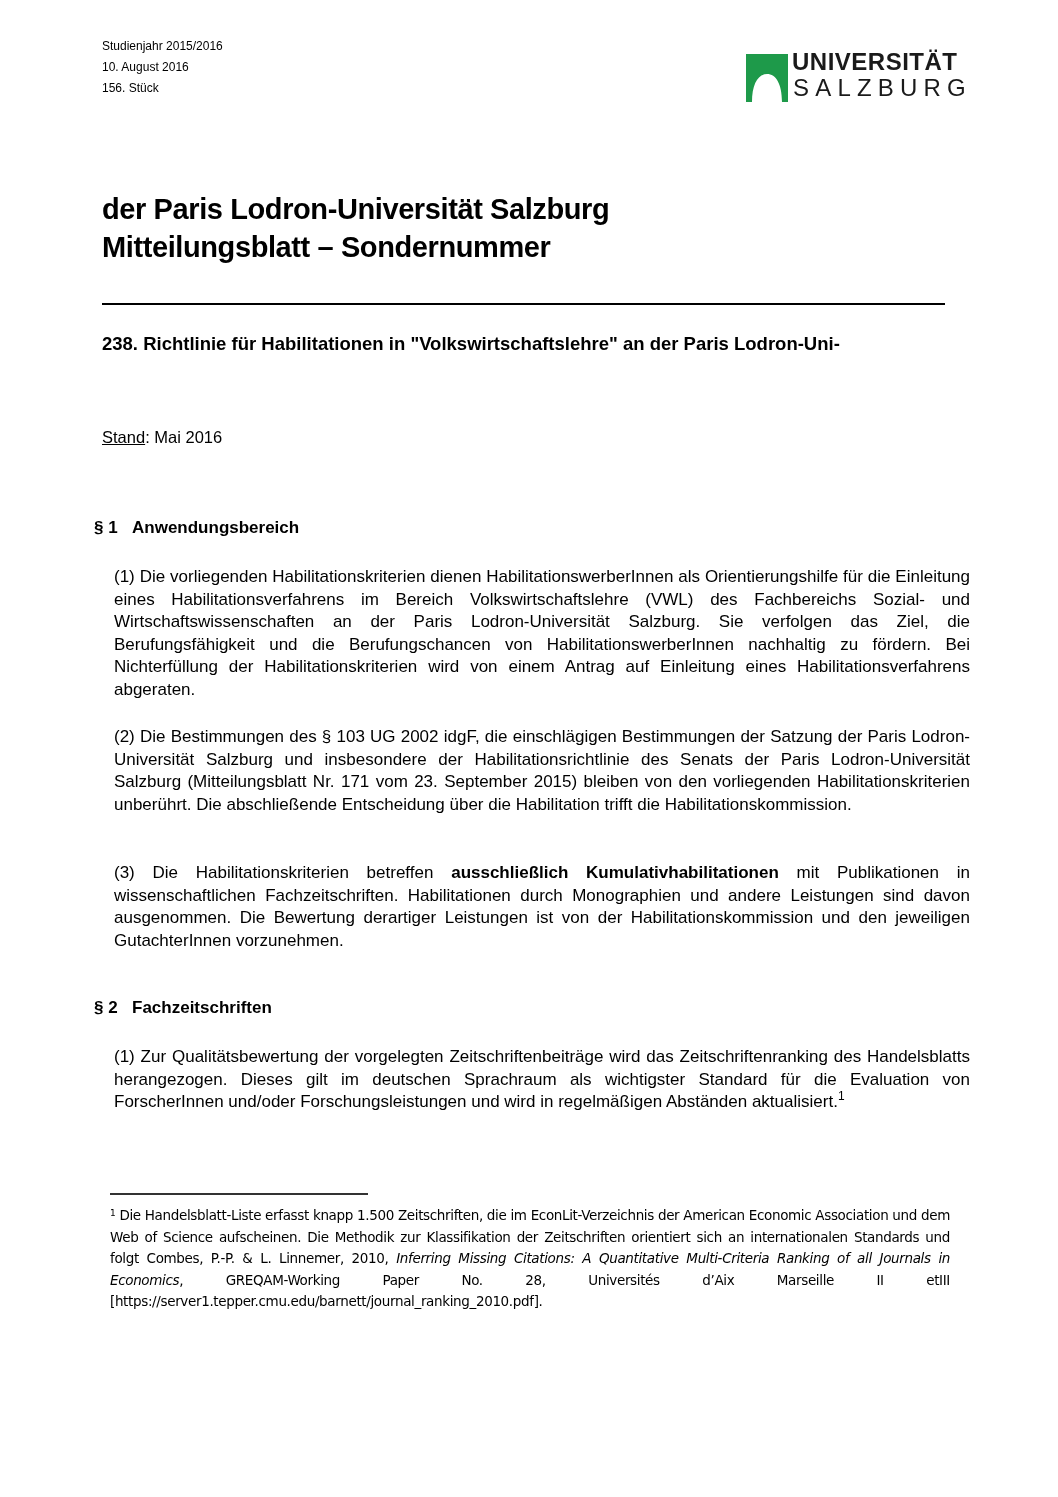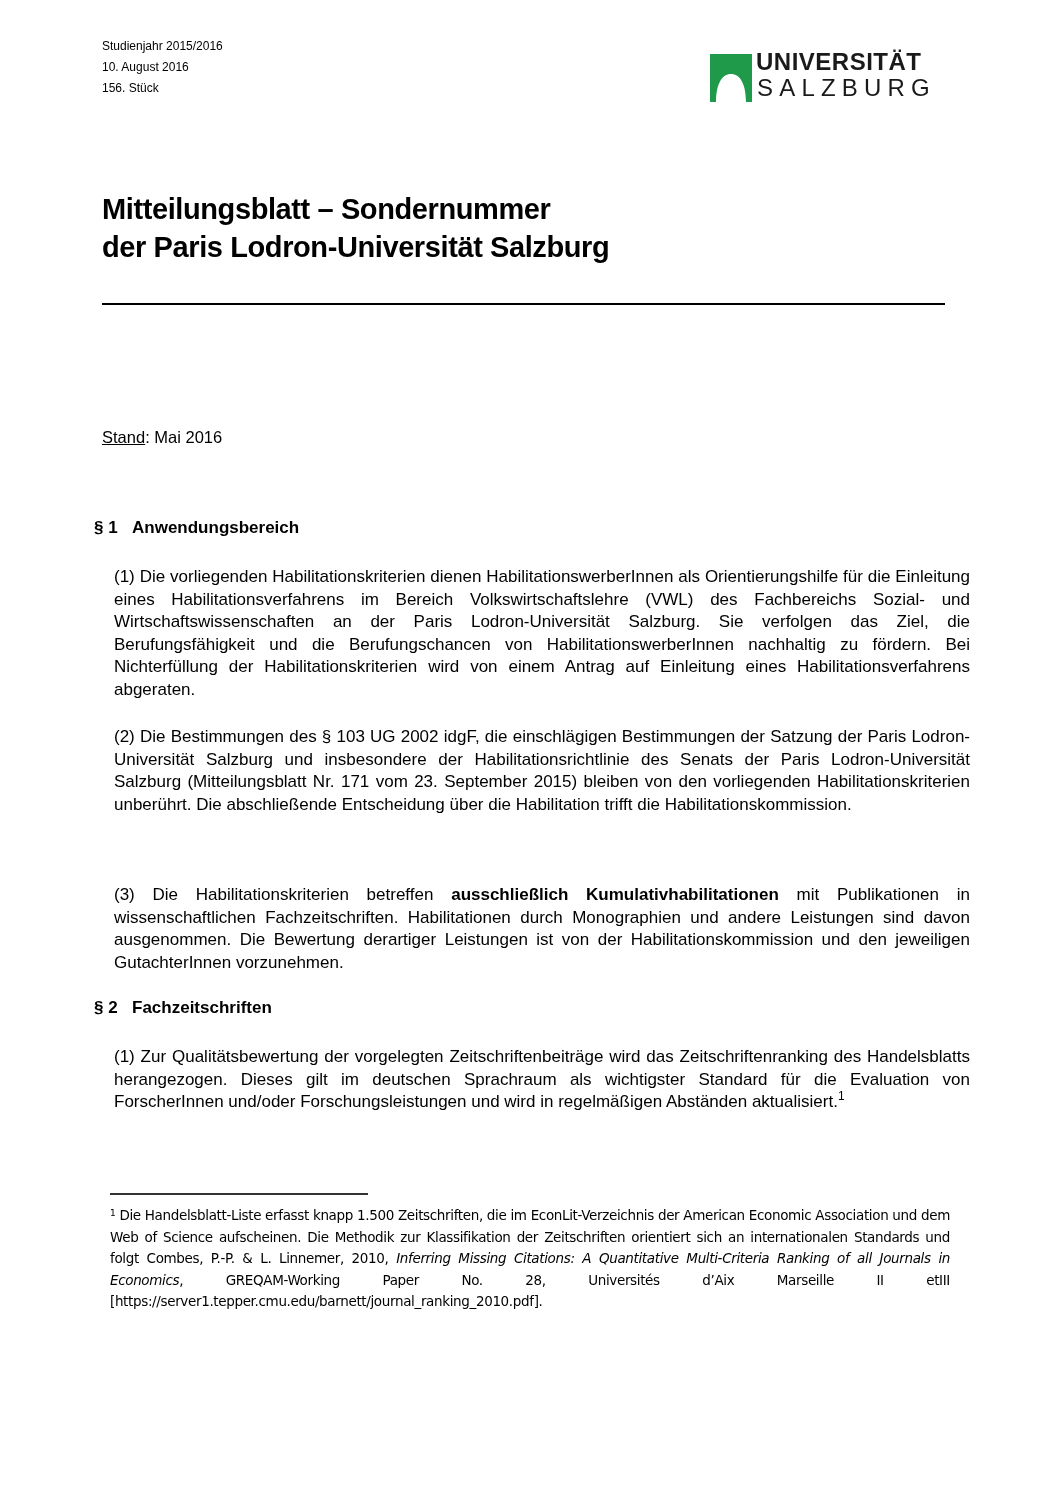--- a/index.html
+++ b/index.html
@@ -1,19 +1,19 @@
 <!DOCTYPE html>
 <html><head>
   <meta charset="utf-8">
   <style>
     html, body { margin: 0; padding: 0; background: #ffffff; }
     body { width: 1058px; height: 1497px; position: relative; overflow: hidden; color: #000; font-family: "Liberation Sans", sans-serif; }
     .abs { position: absolute; }
     .meta { left: 102px; top: 36px; font-size: 12px; line-height: 21px; }
-    .logo { left: 710px; top: 52px; width: 210px; height: 52px; }
+    .logo { left: 746px; top: 52px; width: 210px; height: 52px; }
     .logo-mark { position: absolute; left: 0; top: 2px; width: 42px; height: 48px; }
     .logo-top { position: absolute; left: 46px; top: -4px; font-weight: bold; font-size: 24px; letter-spacing: 0.5px; color: #1a1a1a; }
     .logo-bot { position: absolute; left: 47px; top: 22px; font-size: 24px; letter-spacing: 6.2px; color: #1a1a1a; }
     .title { left: 102px; top: 190px; font-weight: bold; font-size: 29px; line-height: 38px; letter-spacing: -0.4px; }
     .rule { left: 102px; top: 303px; width: 843px; height: 2px; background: #000; }
     .subtitle { left: 102px; top: 332px; width: 858px; font-weight: bold; font-size: 18.5px; line-height: 23px; }
     .stand { left: 102px; top: 428px; font-size: 16.5px; }
     .stand u { }
     .h { font-weight: bold; font-size: 17px; left: 94px; }
     .h .num { display: inline-block; width: 38px; }
@@ -36,40 +36,41 @@
 
 <div class="abs logo">
   <svg class="logo-mark" viewBox="0 0 42 48">
     <path d="M0 0 H42 V48 H36 C36 30 30 20 21 20 C12 20 6 30 6 48 H0 Z" fill="#1e9a4a"></path>
   </svg>
   <div class="logo-top">UNIVERSITÄT</div>
   <div class="logo-bot">SALZBURG</div>
 </div>
 
 <div class="abs title">
+  <div>der Paris Lodron-Universität Salzburg</div>
   <div>Mitteilungsblatt – Sondernummer</div>
-  <div>der Paris Lodron-Universität Salzburg</div>
 </div>
 
 <div class="abs rule"></div>
 
 <div class="abs subtitle">
+  <div>238. Richtlinie für Habilitationen in "Volkswirtschaftslehre" an der Paris Lodron-Uni-</div>
 </div>
 
 <div class="abs stand">
   <u>Stand</u><span>: Mai 2016</span>
 </div>
 
 <div class="abs h" style="top:518px;">
   <span class="num">§ 1</span><span>Anwendungsbereich</span>
 </div>
 
 <div class="abs para" style="top:566px;">(1) Die vorliegenden Habilitationskriterien dienen HabilitationswerberInnen als Orientierungshilfe für die Einleitung eines Habilitationsverfahrens im Bereich Volkswirtschaftslehre (VWL) des Fachbereichs Sozial- und Wirtschaftswissenschaften an der Paris Lodron-Universität Salzburg. Sie verfolgen das Ziel, die Berufungsfähigkeit und die Berufungschancen von HabilitationswerberInnen nachhaltig zu fördern. Bei Nichterfüllung der Habilitationskriterien wird von einem Antrag auf Einleitung eines Habilitationsverfahrens abgeraten.</div>
 <div class="abs para" style="top:726px;">(2)  Die Bestimmungen des § 103 UG 2002 idgF, die einschlägigen Bestimmungen der Satzung der Paris Lodron-Universität Salzburg und insbesondere der Habilitationsrichtlinie des Senats der Paris Lodron-Universität Salzburg (Mitteilungsblatt Nr. 171 vom 23. September 2015) bleiben von den vorliegenden Habilitationskriterien unberührt. Die abschließende Entscheidung über die Habilitation trifft die Habilitationskommission.</div>
-<div class="abs para" style="top:862px;margin-top:22px;">
+<div class="abs para" style="top:862px;">
   <span>(3)  Die Habilitationskriterien betreffen </span><b>ausschließlich Kumulativhabilitationen</b><span> mit Publikationen in wissenschaftlichen Fachzeitschriften. Habilitationen durch Monographien und andere Leistungen sind davon ausgenommen. Die Bewertung derartiger Leistungen ist von der Habilitationskommission und den jeweiligen GutachterInnen vorzunehmen.</span>
 </div>
 
 <div class="abs h" style="top:998px;">
   <span class="num">§ 2</span><span>Fachzeitschriften</span>
 </div>
 
 <div class="abs para" style="top:1046px;">
   <span>(1) Zur Qualitätsbewertung der vorgelegten Zeitschriftenbeiträge wird das Zeitschriftenranking des Handelsblatts herangezogen. Dieses gilt im deutschen Sprachraum als wichtigster Standard für die Evaluation von ForscherInnen und/oder Forschungsleistungen und wird in regelmäßigen Abständen aktualisiert.</span><sup class="fn">1</sup>
 </div>

